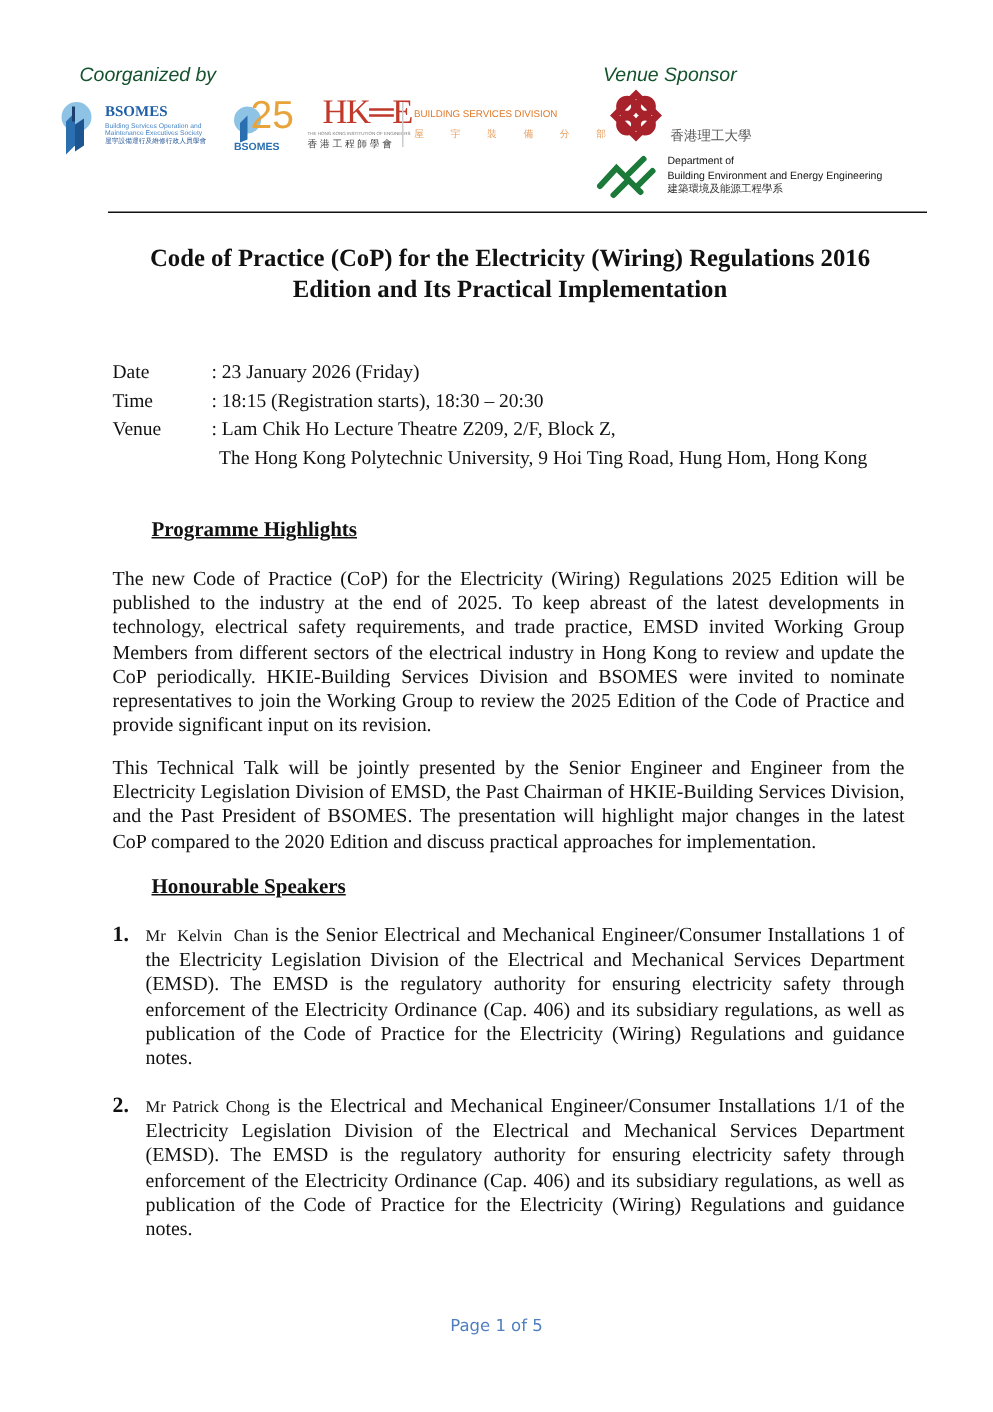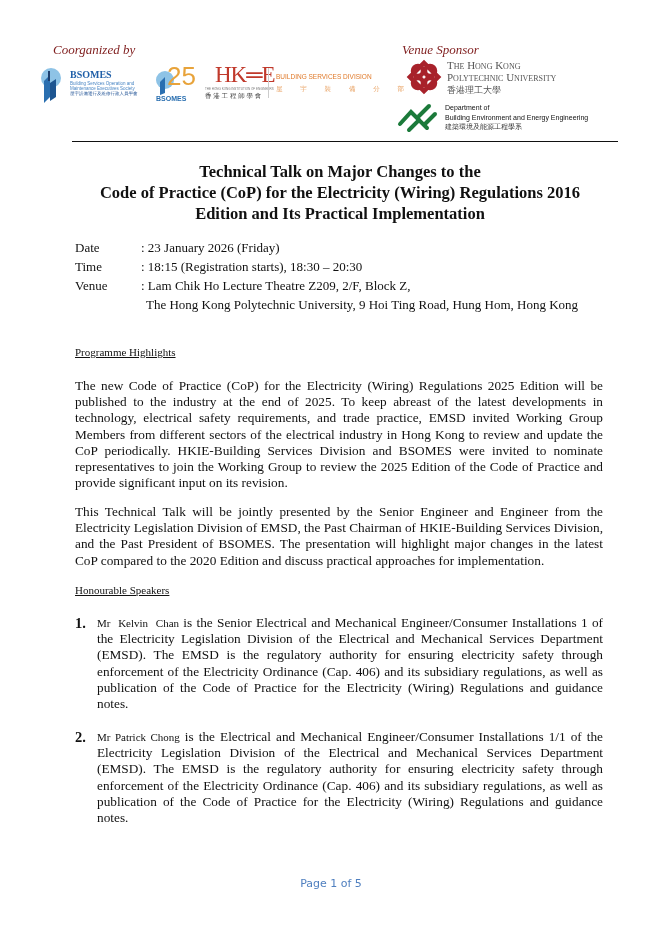--- a/index.html
+++ b/index.html
@@ -1,25 +1,25 @@
 <!DOCTYPE html>
 <html><head>
 <meta charset="utf-8">
 <style>
   html, body { margin: 0; padding: 0; background: #ffffff; }
   body { width: 662px; height: 941px; position: relative; overflow: hidden; font-family: "Liberation Serif", serif; color: #111; }
   .abs { position: absolute; }
-  .hdr-label { font-family: Liberation Serif, serif; font-style: italic; font-size: 13px; color: #7f1d1d; }
+  .hdr-label { font-family: Liberation Sans, sans-serif; font-style: italic; font-size: 13px; color: #14532d; }
   .logo-sm { font-family: "Liberation Sans", sans-serif; }
   .rule { left: 72px; width: 546px; top: 141px; height: 0; border-top: 1.5px solid #111; }
   .title { left: 60px; width: 560px; top: 161px; text-align: center; font-weight: bold; font-size: 16.5px; line-height: 21px; }
   .info { left: 75px; top: 238px; font-size: 13px; line-height: 19px; }
   .info .row { display: flex; gap: 20px; }
   .info .k { width: 46px; }
-  .sec-h { font-weight: normal; font-size: 11px; text-decoration: underline; }
+  .sec-h { font-weight: bold; font-size: 14px; text-decoration: underline; margin-left: 26px; }
   .para { left: 75px; width: 528px; font-size: 13.3px; line-height: 16.2px; text-align: justify; }
   .para p { margin: 0; }
   .speaker { left: 75px; width: 528px; font-size: 13.3px; line-height: 16.2px; text-align: justify; display: flex; }
   .speaker .num { width: 22px; font-weight: bold; font-size: 14.5px; flex: none; }
   .speaker .txt { flex: 1; }
   .speaker .nm { font-weight: normal; font-size: 11px; }
   .footer { left: 0; width: 662px; top: 877px; text-align: center; font-family: "DejaVu Sans", sans-serif; font-size: 11px; color: #4f7fbf; }
 </style>
 </head>
 <body>
@@ -62,24 +62,20 @@
 <div class="abs" style="left:405px; top:56px; width:200px; height:44px;">
   <svg class="abs" style="left:0; top:2px;" width="38" height="38" viewBox="0 0 38 38">
     <g fill="none" stroke="#a8222b" stroke-width="4.5">
       <rect x="9" y="9" width="20" height="20" transform="rotate(45 19 19)"></rect>
       <circle cx="13" cy="13" r="5"></circle>
       <circle cx="25" cy="13" r="5"></circle>
       <circle cx="13" cy="25" r="5"></circle>
       <circle cx="25" cy="25" r="5"></circle>
     </g>
   </svg>
-  <div class="abs" style="left:42px; top:3px; font-family:'Liberation Serif',serif; font-size:11px; color:#555; font-variant:small-caps; white-space:nowrap; line-height:12px;">
-    <div>The Hong Kong</div>
-    <div>Polytechnic University</div>
-  </div>
   <div class="abs" style="left:42px; top:28px; font-family:'DejaVu Serif',serif; font-size:9px; color:#555; white-space:nowrap;">香港理工大學</div>
 </div>
 
 <div class="abs" style="left:397px; top:100px; width:220px; height:36px;">
   <svg class="abs" style="left:0; top:2px;" width="42" height="32" viewBox="0 0 42 32">
     <g fill="none" stroke="#1b7a3a" stroke-width="4" stroke-linecap="round">
       <path d="M3 22 L14 10 L22 18"></path>
       <path d="M12 28 L22 18 L30 26"></path>
       <path d="M22 14 L32 4"></path>
       <path d="M28 22 L38 12"></path>
@@ -88,21 +84,20 @@
   <div class="abs logo-sm" style="left:48px; top:3px; font-size:7px; line-height:9.5px; color:#111; white-space:nowrap;">
     <div>Department of</div>
     <div>Building Environment and Energy Engineering</div>
     <div style="color:#333;">建築環境及能源工程學系</div>
   </div>
 </div>
 
 <div class="abs rule"></div>
 
 <div class="abs title">
-  <div>Technical Talk on Major Changes to the</div>
   <div>Code of Practice (CoP) for the Electricity (Wiring) Regulations 2016</div>
   <div>Edition and Its Practical Implementation</div>
 </div>
 
 <div class="abs info">
   <div class="row">
     <span class="k">Date</span>
     <span>: 23 January 2026 (Friday)</span>
   </div>
   <div class="row">

